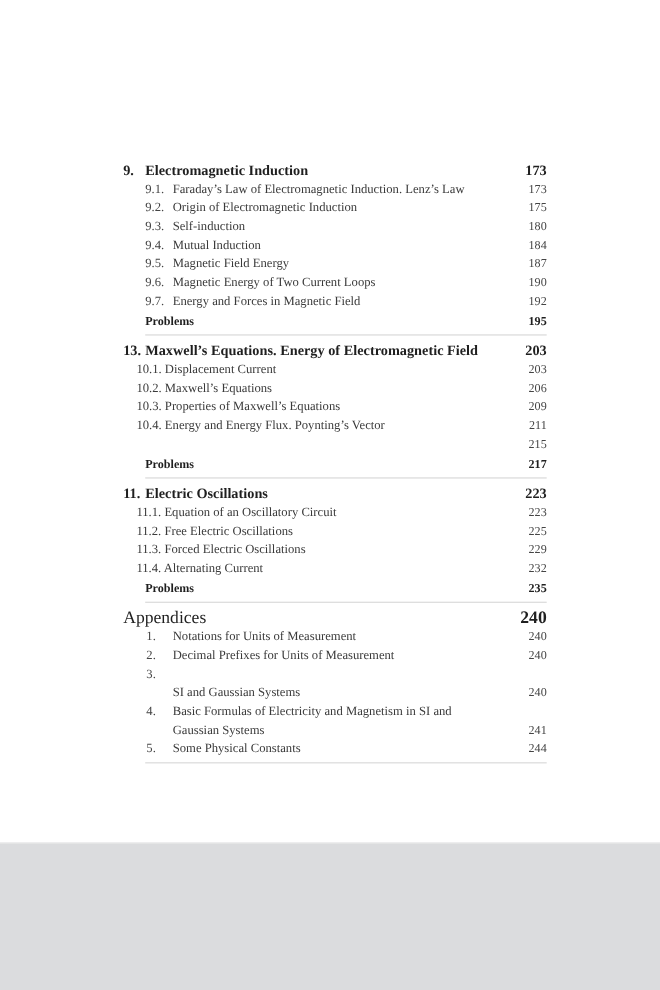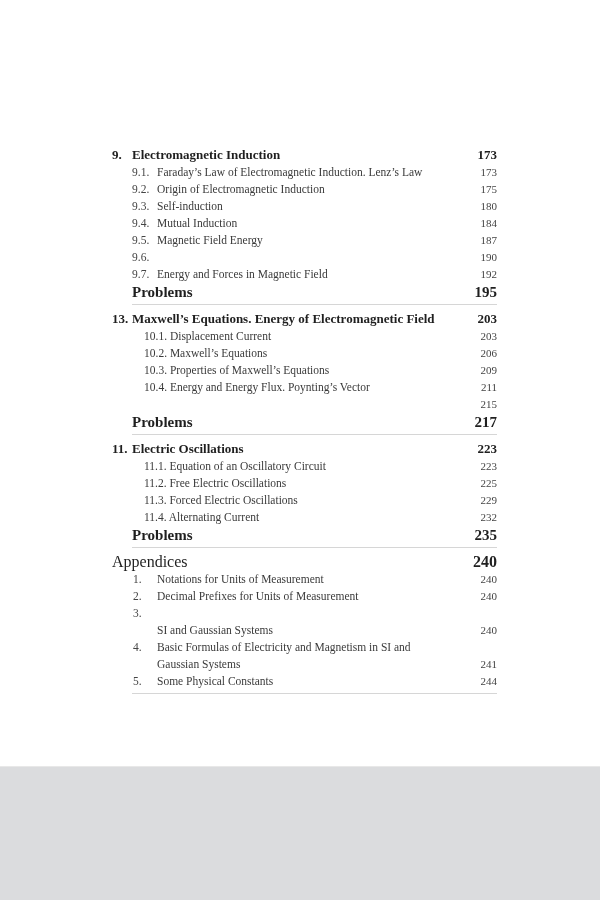--- a/index.html
+++ b/index.html
@@ -69,26 +69,26 @@
       font-weight: bold;
       color: #1f1f1f;
     }
     .chapter .num { left: 0; }
     .chapter .title { left: 20px; }
     .chapter .page-no { font-size: 13px; }
     
     .sub .num { left: 20px; color: #444; }
     .sub .title { left: 45px; color: #3a3a3a; }
     .sub .page-no { color: #444; font-size: 11px; }
-    .sub.ten .title { left: 32px; }
+    .sub.ten .title { left: 12px; }
     
     .problems {
       height: 18px;
       line-height: 18px;
-      font-size: 15px;
+      font-size: 11px;
       font-weight: bold;
       color: #1f1f1f;
     }
     .problems .title { left: 20px; }
     .divider {
       margin-left: 20px;
       height: 0;
       border-top: 1px solid #d6d6d6;
       margin-top: 3px;
       margin-bottom: 4px;
@@ -138,20 +138,21 @@
         <span class="title">Mutual Induction</span>
         <span class="page-no">184</span>
       </div>
       <div class="row sub">
         <span class="num">9.5.</span>
         <span class="title">Magnetic Field Energy</span>
         <span class="page-no">187</span>
       </div>
       <div class="row sub">
         <span class="num">9.6.</span>
+        <span class="title">Magnetic Energy of Two Current Loops</span>
         <span class="page-no">190</span>
       </div>
       <div class="row sub">
         <span class="num">9.7.</span>
         <span class="title">Energy and Forces in Magnetic Field</span>
         <span class="page-no">192</span>
       </div>
       <div class="row problems">
         <span class="title">Problems</span>
         <span class="page-no">195</span>

